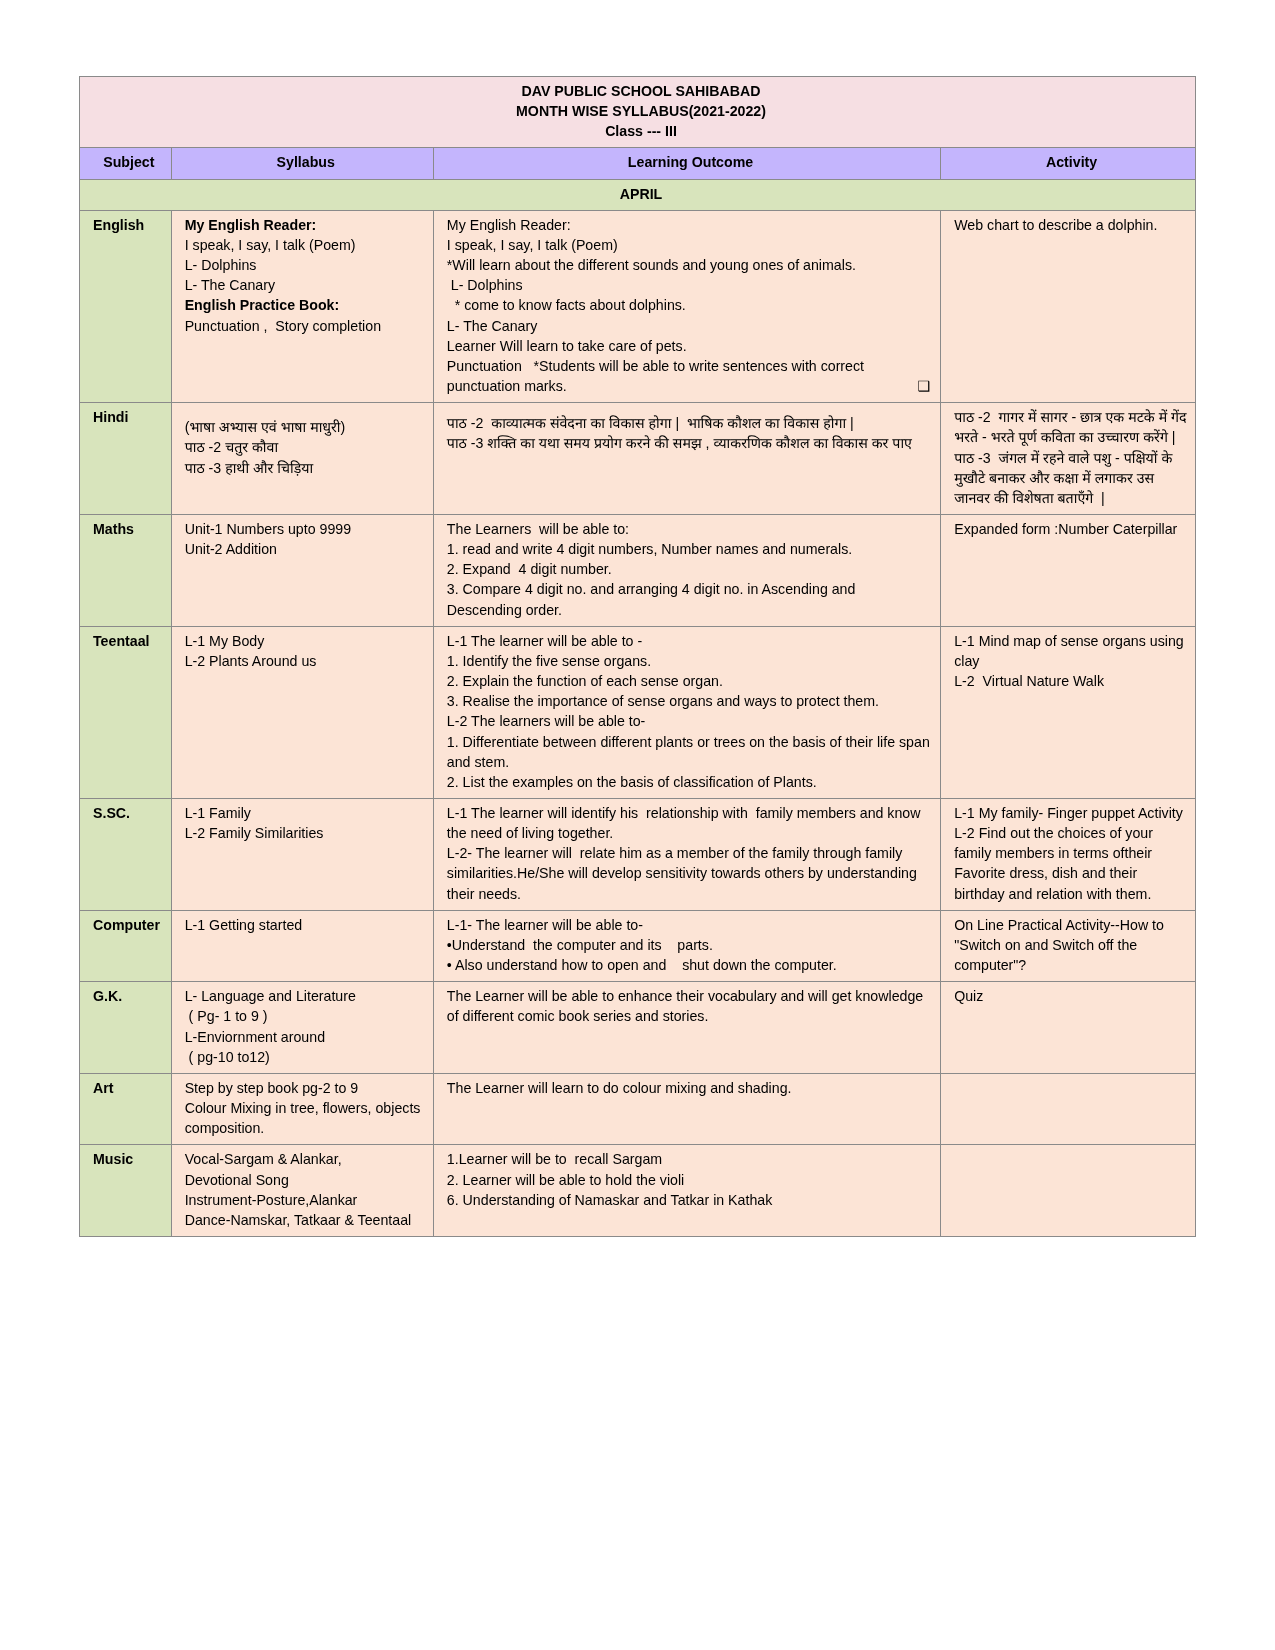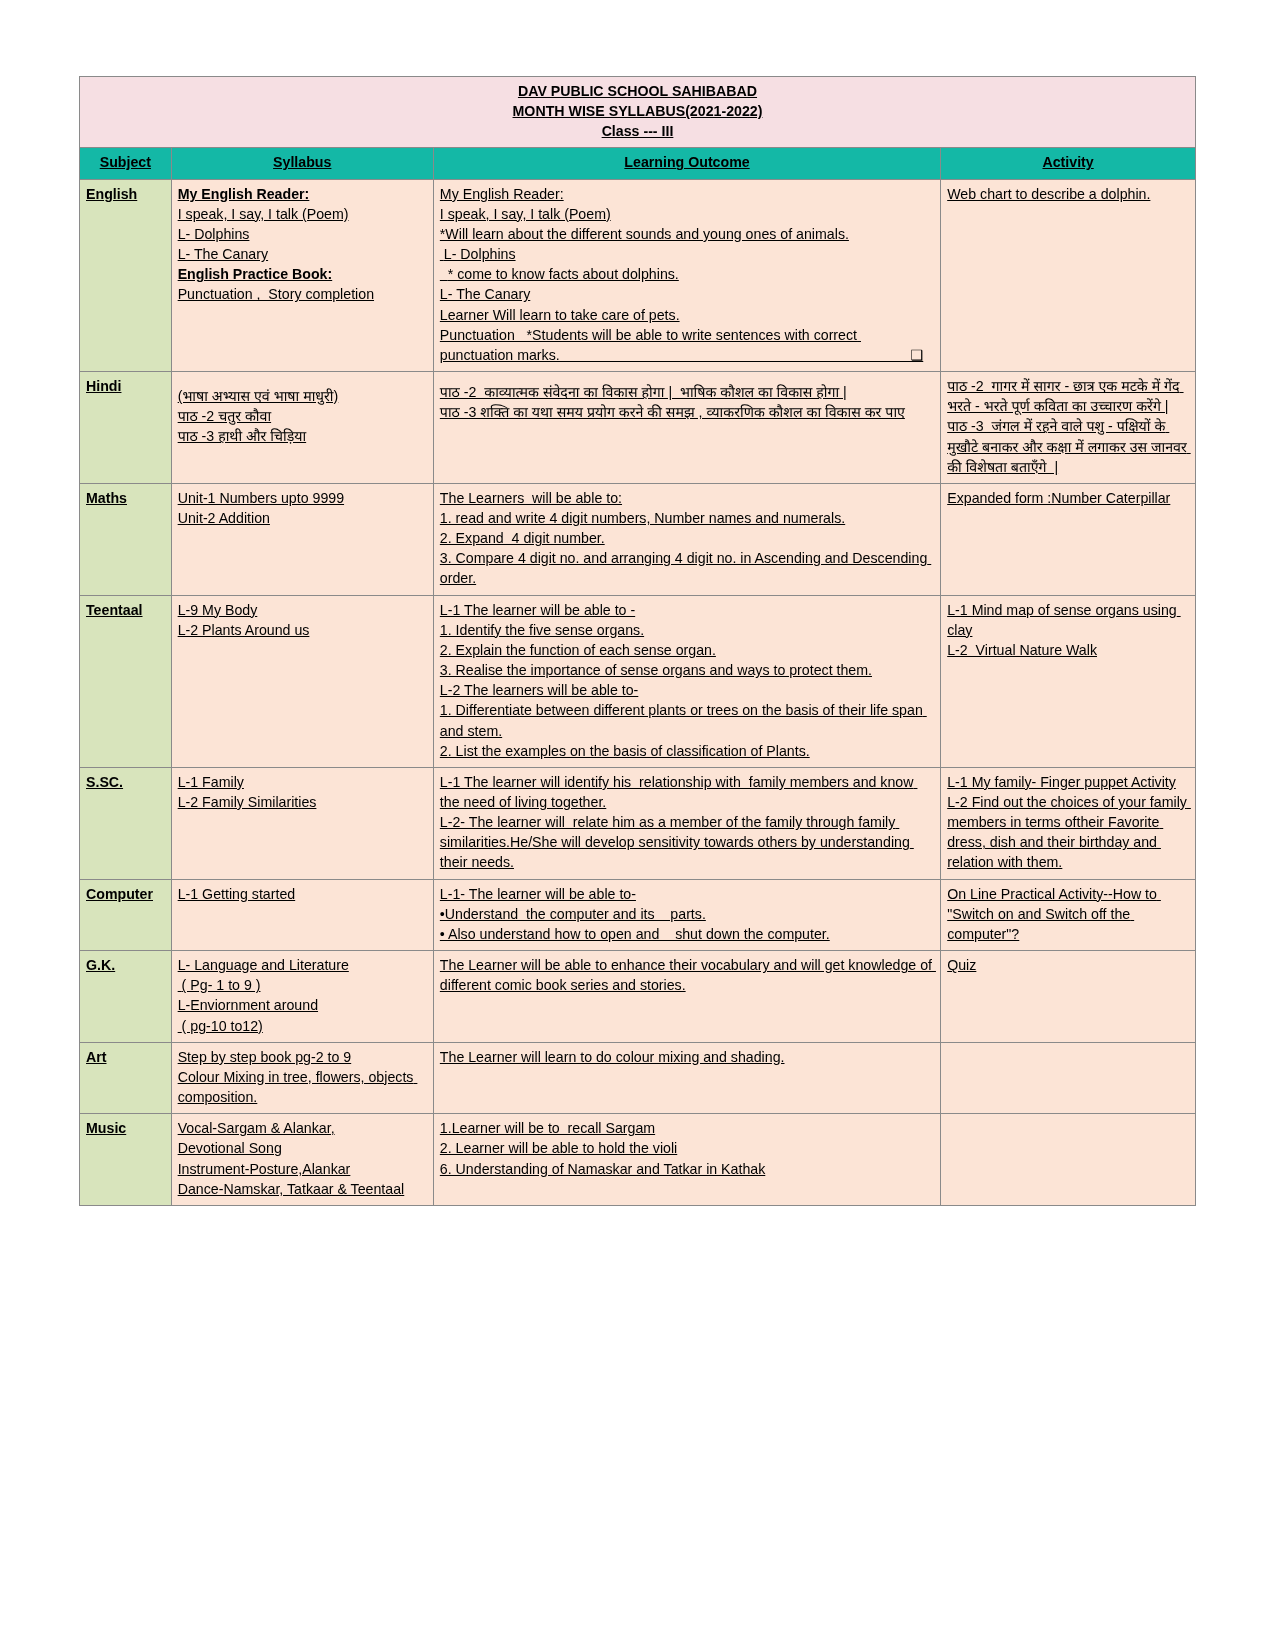--- a/index.html
+++ b/index.html
@@ -22,43 +22,42 @@
   }
   table.syllabus {
     border-collapse: collapse;
     table-layout: fixed;
     width: 1117px;
     border: 1px solid #8a8a8a;
   }
   table.syllabus td {
     border: 1px solid #8a8a8a;
     vertical-align: top;
-    padding: 4px 6px 6px 6px;
+    padding: 4px 6px 6px 13px;
     font-size: 14.2px;
     line-height: 1.42;
-    text-decoration: underline;
   }
   
   col.c-subject { width: 86px; }
   col.c-syllabus { width: 246px; }
   col.c-outcome  { width: 476px; }
   col.c-activity { width: 239px; }
 
   .hdr-title {
     background: #f6dfe3;
     text-align: center;
     font-weight: bold;
     font-size: 14.4px;
     padding: 14px 6px 14px 6px;
     line-height: 1.85;
   }
   .hdr-title .line { display: block; }
 
   .col-head {
-    background: #14b8a6;
+    background: #c4b5fd;
     text-align: center;
     font-weight: bold;
     font-size: 14.6px;
     padding: 8px 6px;
     vertical-align: middle;
   }
 
   .month-row td {
     background: #d8e4bc;
     text-align: center;
@@ -99,20 +98,23 @@
           <span class="line">DAV PUBLIC SCHOOL SAHIBABAD</span>
           <span class="line">MONTH WISE SYLLABUS(2021-2022)</span>
           <span class="line">Class --- III</span>
         </td>
       </tr>
       <tr>
         <td class="col-head">Subject</td>
         <td class="col-head">Syllabus</td>
         <td class="col-head">Learning Outcome</td>
         <td class="col-head">Activity</td>
+      </tr>
+      <tr class="month-row">
+        <td colspan="4">APRIL</td>
       </tr>
 
       <tr>
         <td class="subject">English</td>
         <td class="body-cell" style="white-space:pre-wrap"><span style="font-weight: bold;">My English Reader:</span><br><span>I speak, I say, I talk (Poem)</span><br><span>L- Dolphins</span><br><span>L- The Canary</span><br><span style="font-weight: bold; text-align: right;">English Practice Book:</span><br><span>Punctuation ,  Story completion</span></td>
         <td class="body-cell" style="white-space:pre-wrap">My English Reader:
 I speak, I say, I talk (Poem)
 *Will learn about the different sounds and young ones of animals.
  L- Dolphins
   * come to know facts about dolphins.
@@ -139,21 +141,21 @@
 Unit-2 Addition</td>
         <td class="body-cell" style="white-space:pre-wrap">The Learners  will be able to:
 1. read and write 4 digit numbers, Number names and numerals.
 2. Expand  4 digit number.
 3. Compare 4 digit no. and arranging 4 digit no. in Ascending and Descending order.</td>
         <td class="body-cell" style="white-space:pre-wrap">Expanded form :Number Caterpillar</td>
       </tr>
 
       <tr>
         <td class="subject">Teentaal</td>
-        <td class="body-cell" style="white-space:pre-wrap">L-9 My Body
+        <td class="body-cell" style="white-space:pre-wrap">L-1 My Body
 L-2 Plants Around us</td>
         <td class="body-cell" style="white-space:pre-wrap">L-1 The learner will be able to -
 1. Identify the five sense organs.
 2. Explain the function of each sense organ.
 3. Realise the importance of sense organs and ways to protect them.
 L-2 The learners will be able to-
 1. Differentiate between different plants or trees on the basis of their life span and stem.
 2. List the examples on the basis of classification of Plants.</td>
         <td class="body-cell" style="white-space:pre-wrap">L-1 Mind map of sense organs using clay
 L-2  Virtual Nature Walk</td>

